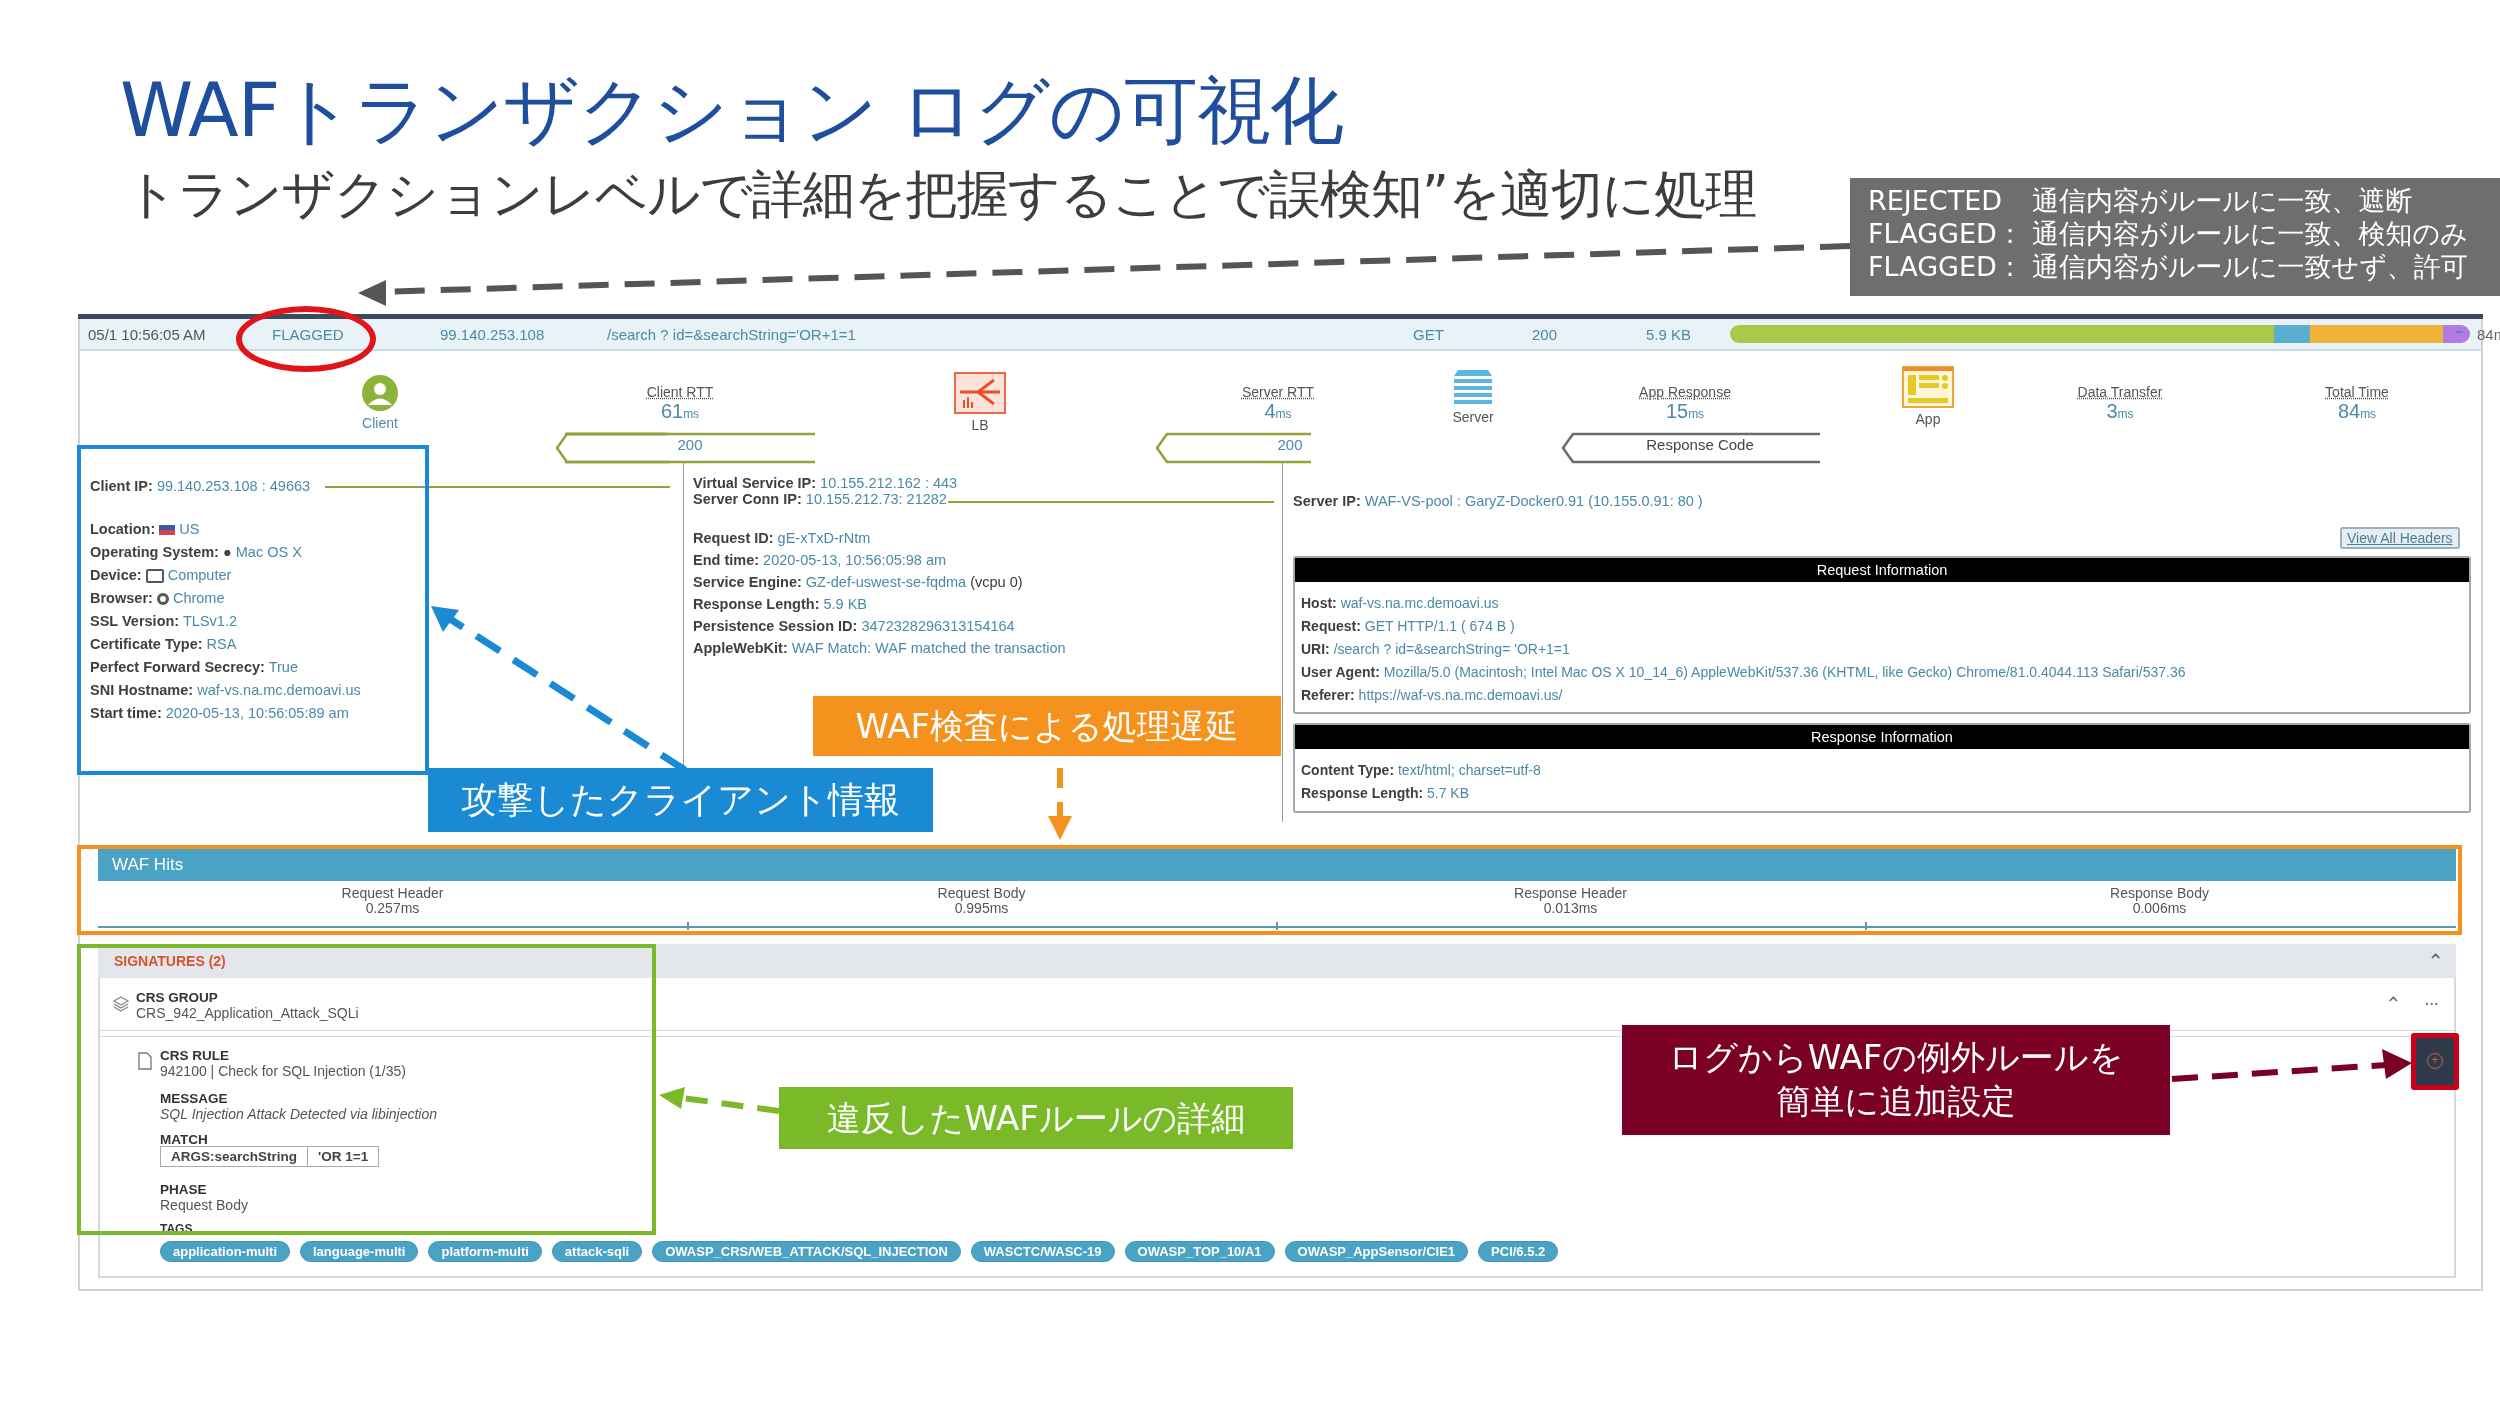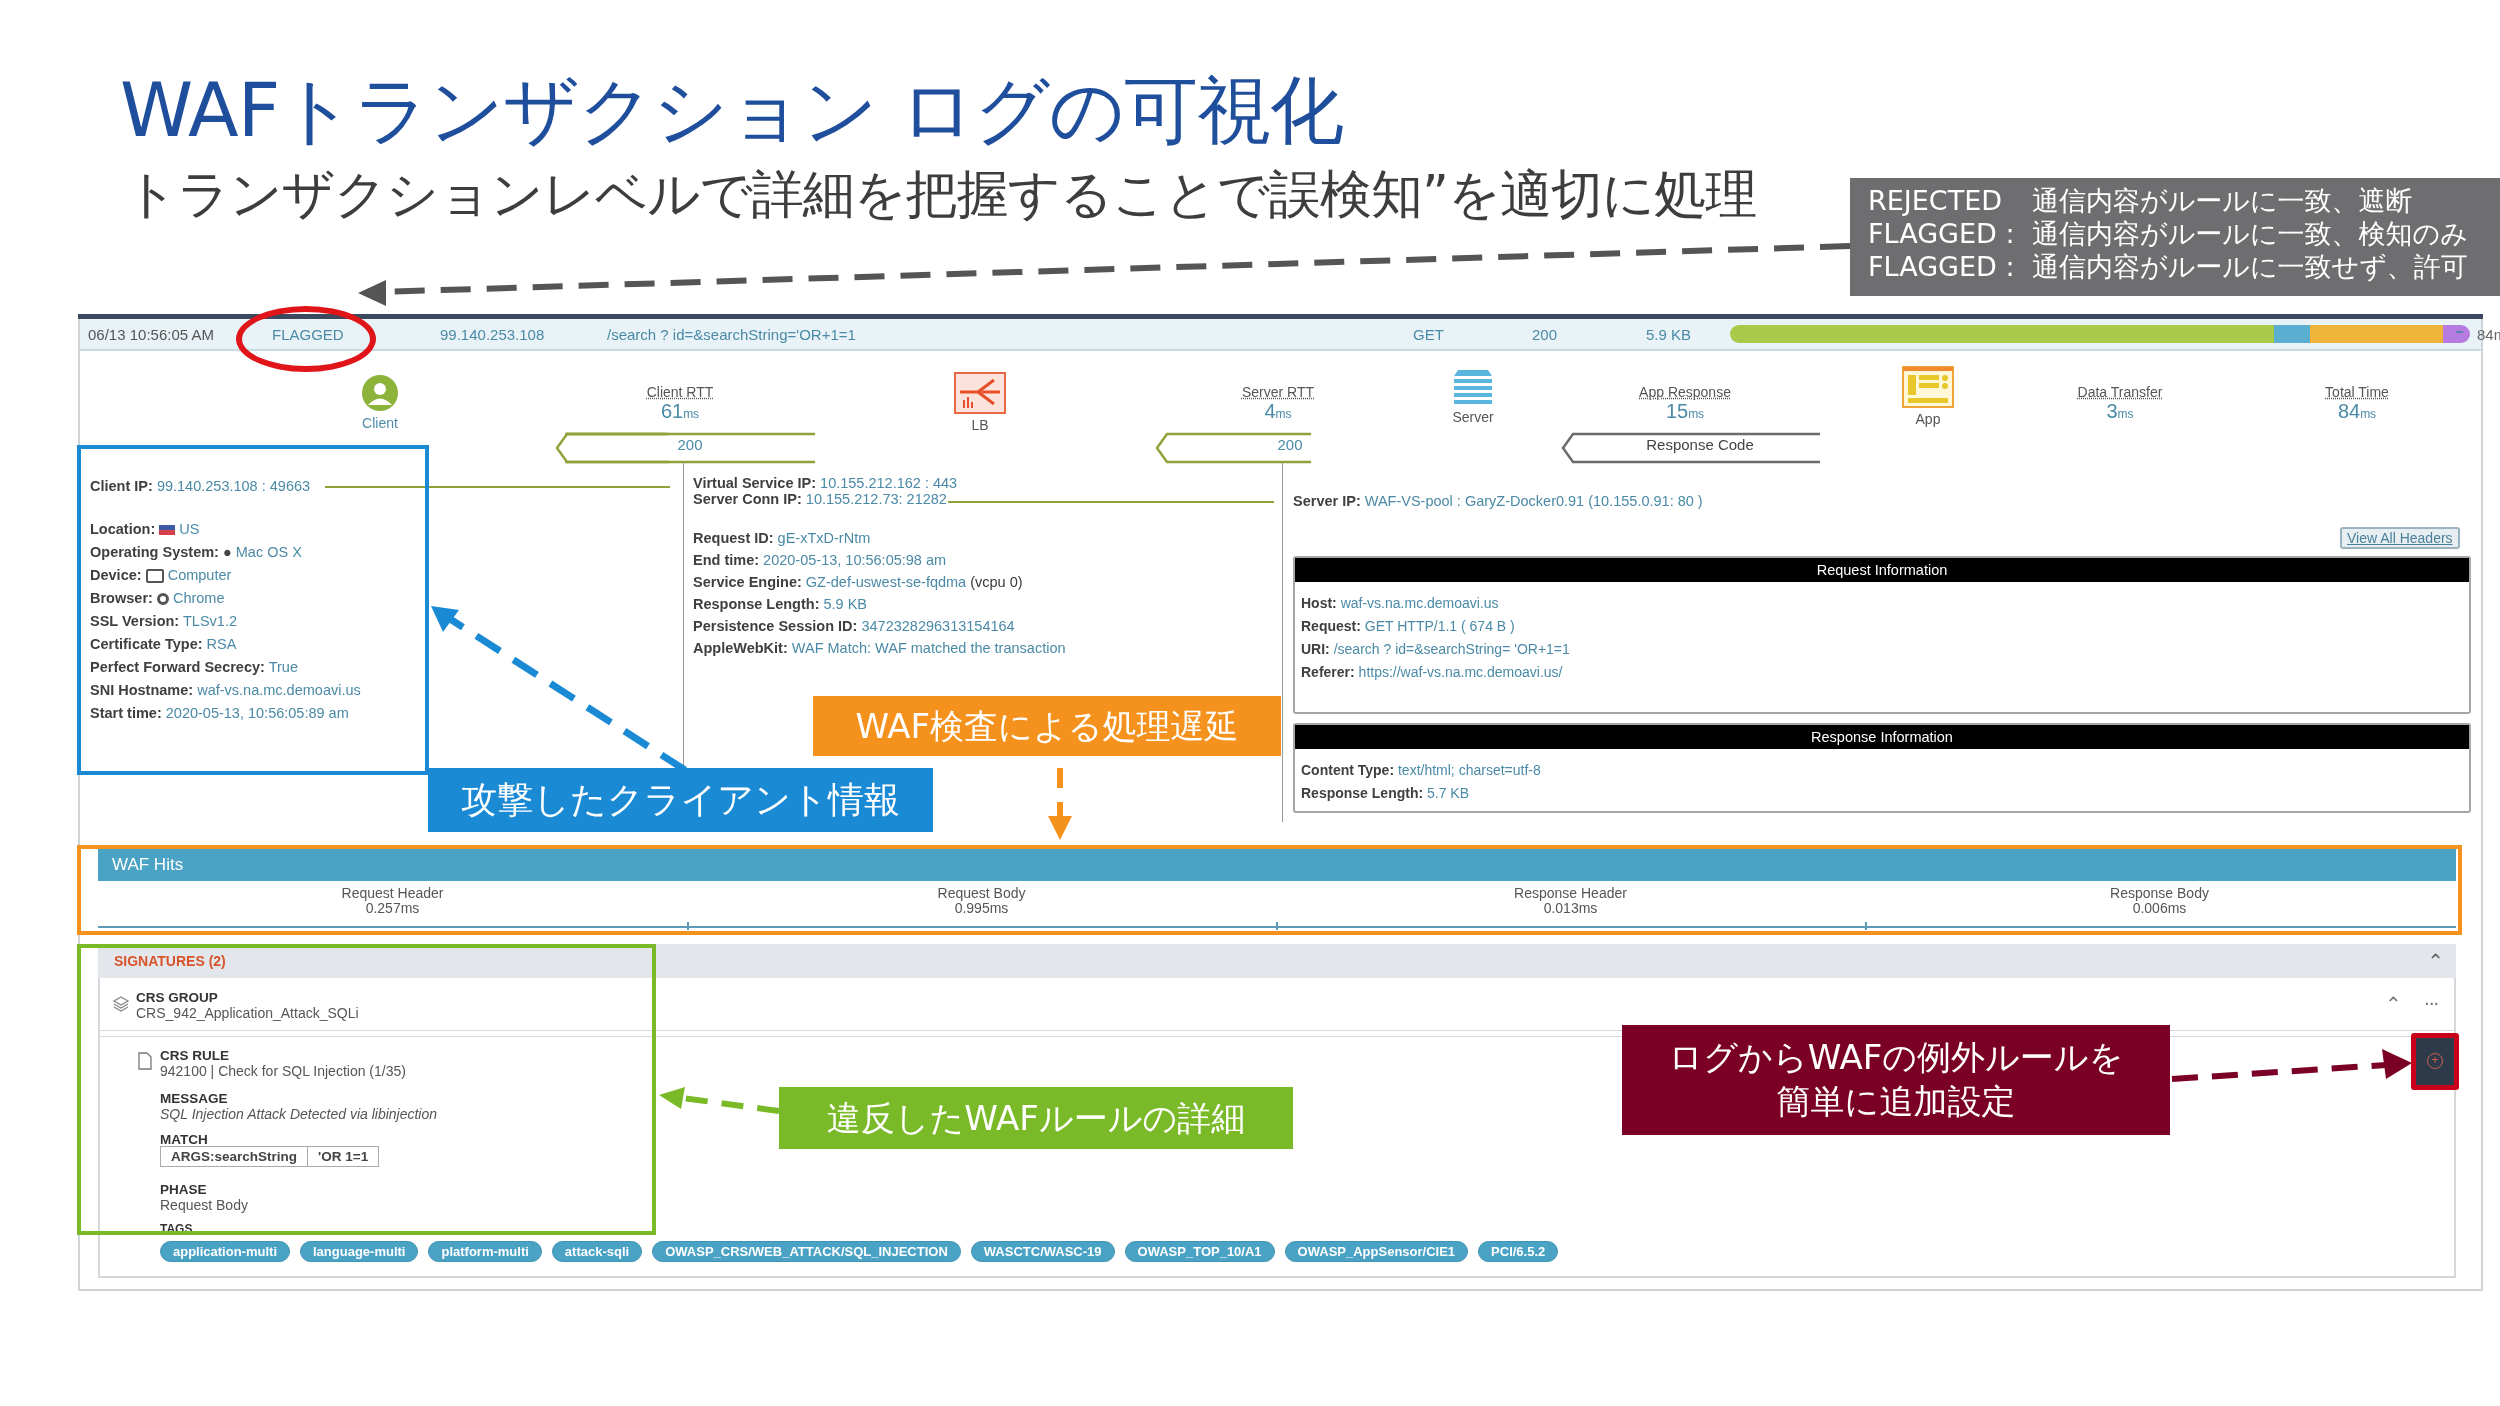--- a/index.html
+++ b/index.html
@@ -91,21 +91,21 @@
 
 <svg class="abs" style="left:350px;top:230px;" width="1510" height="80">
   <line x1="1500" y1="16" x2="30" y2="62" stroke="#555" stroke-width="6" stroke-dasharray="30,16"></line>
   <polygon points="8,63 36,50 36,76" fill="#555"></polygon>
 </svg>
 
 <div id="panel" class="abs"></div>
 <div id="topbar-line" class="abs"></div>
 
 <div id="logrow" class="abs">
-  <span class="dt">06/13 10:56:05 AM</span>
+  <span class="dt">05/1 10:56:05 AM</span>
   <span style="left:192px;">FLAGGED</span>
   <span style="left:360px;">99.140.253.108</span>
   <span style="left:527px;">/search ? id=&amp;searchString='OR+1=1</span>
   <span style="left:1333px;">GET</span>
   <span style="left:1452px;">200</span>
   <span style="left:1566px;">5.9 KB</span>
   <div id="lat-bar">
       <div style="width: 73.494%; background: rgb(169, 201, 74);"></div>
       <div style="width: 4.81928%; background: rgb(90, 174, 208);"></div>
       <div style="width: 18.0723%; background: rgb(240, 180, 58);"></div>
@@ -236,20 +236,21 @@
 
 <div class="kv" style="left:1293px;top:490px;"><b>Server IP:</b> <span class="v">WAF-VS-pool : GaryZ-Docker0.91 (10.155.0.91: 80 )</span></div>
 <div id="view-all">View All Headers</div>
 
 <div class="info-box" style="left:1293px;top:556px;width:1178px;height:158px;">
   <div class="hdr">Request Information</div>
   <div class="body">
     <div><b>Host:</b> <span class="v">waf-vs.na.mc.demoavi.us</span></div>
     <div><b>Request:</b> <span class="v">GET HTTP/1.1 ( 674 B )</span></div>
     <div><b>URI:</b> <span class="v">/search ? id=&amp;searchString= 'OR+1=1</span></div>
+    <div><b>User Agent:</b> <span class="v">Mozilla/5.0 (Macintosh; Intel Mac OS X 10_14_6) AppleWebKit/537.36 (KHTML, like Gecko) Chrome/81.0.4044.113 Safari/537.36</span></div>
     <div><b>Referer:</b> <span class="v">https://waf-vs.na.mc.demoavi.us/</span></div>
   </div>
 </div>
 <div class="info-box" style="left:1293px;top:723px;width:1178px;height:90px;">
   <div class="hdr">Response Information</div>
   <div class="body">
     <div><b>Content Type:</b> <span class="v">text/html; charset=utf-8</span></div>
     <div><b>Response Length:</b> <span class="v">5.7 KB</span></div>
   </div>
 </div>

